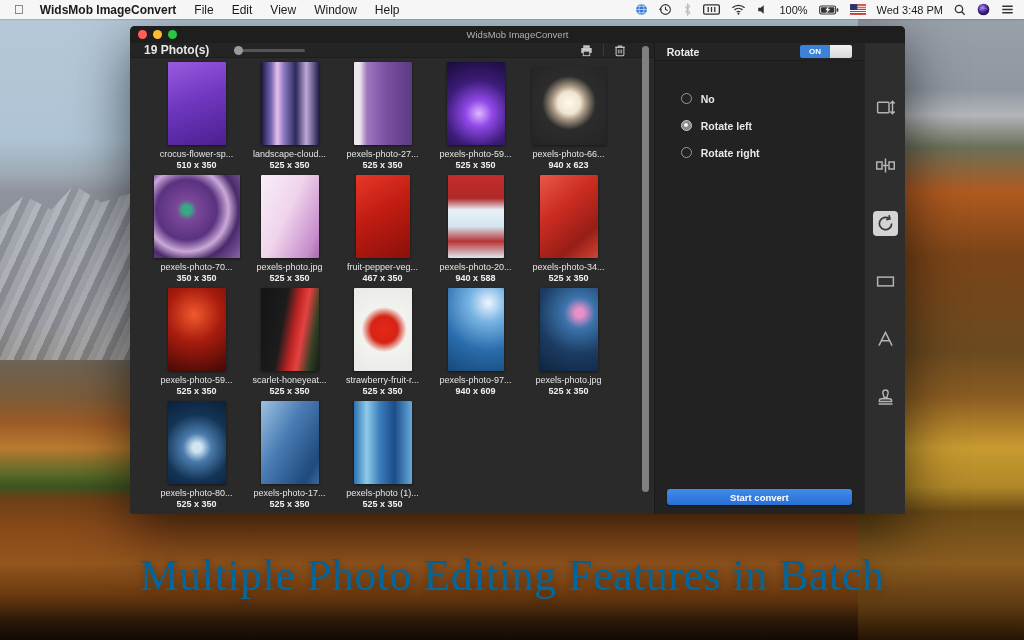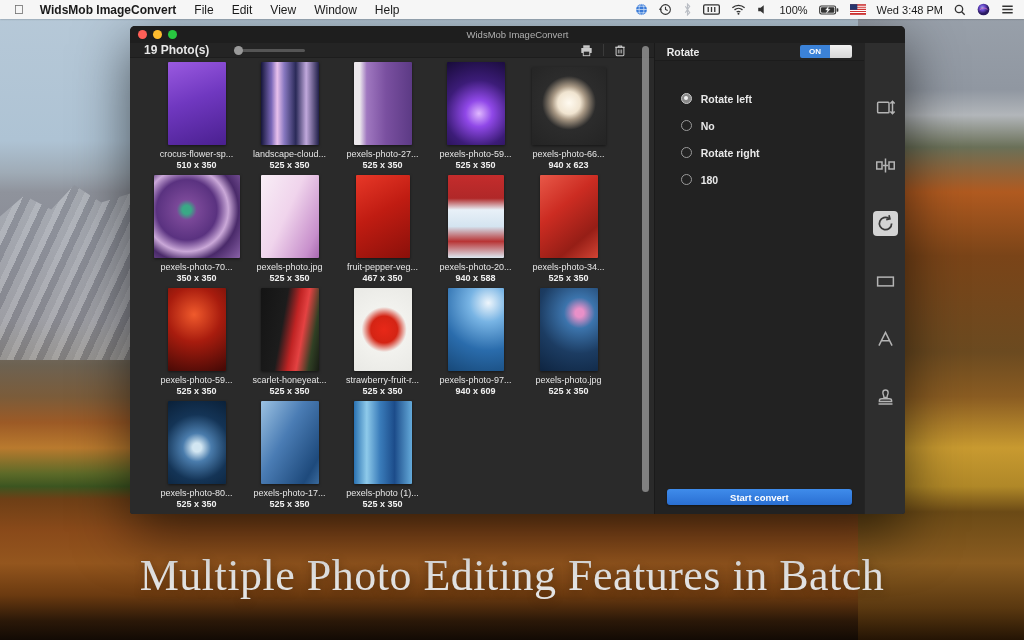--- a/index.html
+++ b/index.html
@@ -15,21 +15,21 @@
   .wallpaper-right{position:absolute;top:0;bottom:0;left:858px;width:166px;
     background:linear-gradient(180deg,
       #9aa2ac 0%,#9097a1 14%,#b2b6ba 18%,#6a7058 23%,#b05a20 30%,#7a4418 40%,
       #6b4a20 55%,#8a5c22 62%,#c89a30 70%,#b08828 76%,#6b4a16 80%,#8a5c20 88%,
       #5a3810 95%,#241404 100%);}
   .wallpaper-left-mtn{position:absolute;top:185px;left:0;width:135px;height:175px;
     background:repeating-linear-gradient(115deg,#cfd3d8 0 6px,#8e929b 6px 13px,#b8bcc2 13px 20px);
     opacity:.55;clip-path:polygon(0 18%,18% 6%,38% 14%,55% 0,75% 10%,100% 4%,100% 100%,0 100%);}
 
   .banner-text{position:absolute;left:0;right:0;top:550px;text-align:center;
-    font-family:"Liberation Serif",serif;font-size:44px;color:#e5e5e5;
+    font-family:"Liberation Serif",serif;font-size:44px;color:#0369a1;
     text-shadow:0 2px 8px rgba(60,30,0,.45);letter-spacing:.5px;}
 
   
   .menubar{position:absolute;top:0;left:0;right:0;height:19px;background:#f6f6f6;
     display:flex;align-items:center;font-size:12px;color:#1a1a1a;
     box-shadow:0 0 2px rgba(0,0,0,.35);z-index:5;}
   .menubar .apple{margin:0 16px 0 14px;font-size:13px;line-height:19px;}
   .menu-item{margin-right:18px;white-space:nowrap;}
   .menu-app{font-weight:bold;margin-right:18px;white-space:nowrap;}
   .menubar-right{margin-left:auto;display:flex;align-items:center;gap:11px;padding-right:10px;}
@@ -325,35 +325,31 @@
 
       <div class="panel">
         <div class="panel-header">
           <span class="panel-title">Rotate</span>
           <span class="toggle">
             <span class="toggle-on" id="toggle-on" style="background: rgb(59, 130, 216);">ON</span>
             <span class="toggle-knob"></span>
           </span>
         </div>
         <div class="options" id="rotate-options">
+            <div class="opt-row">
+              <span class="radio"></span>
+              <span class="opt-label">No</span>
+            </div>
             <div class="opt-row selected">
               <span class="radio"></span>
               <span class="opt-label">Rotate left</span>
             </div>
             <div class="opt-row">
               <span class="radio"></span>
-              <span class="opt-label">No</span>
-            </div>
-            <div class="opt-row">
-              <span class="radio"></span>
               <span class="opt-label">Rotate right</span>
-            </div>
-            <div class="opt-row">
-              <span class="radio"></span>
-              <span class="opt-label">180</span>
             </div>
           </div>
         <button class="start-btn">Start convert</button>
       </div>
 
       <div class="sidestrip" id="side-toolbar">
           <div class="side-btn">
             <svg width="21" height="21" viewBox="0 0 24 24">
               <rect x="3" y="6" width="13" height="12" rx="1" fill="none" stroke-width="1.7"></rect>
               <path d="M20 5v14M17.5 7.5L20 5l2.5 2.5M17.5 16.5L20 19l2.5-2.5" fill="none" stroke-width="1.7"></path>

